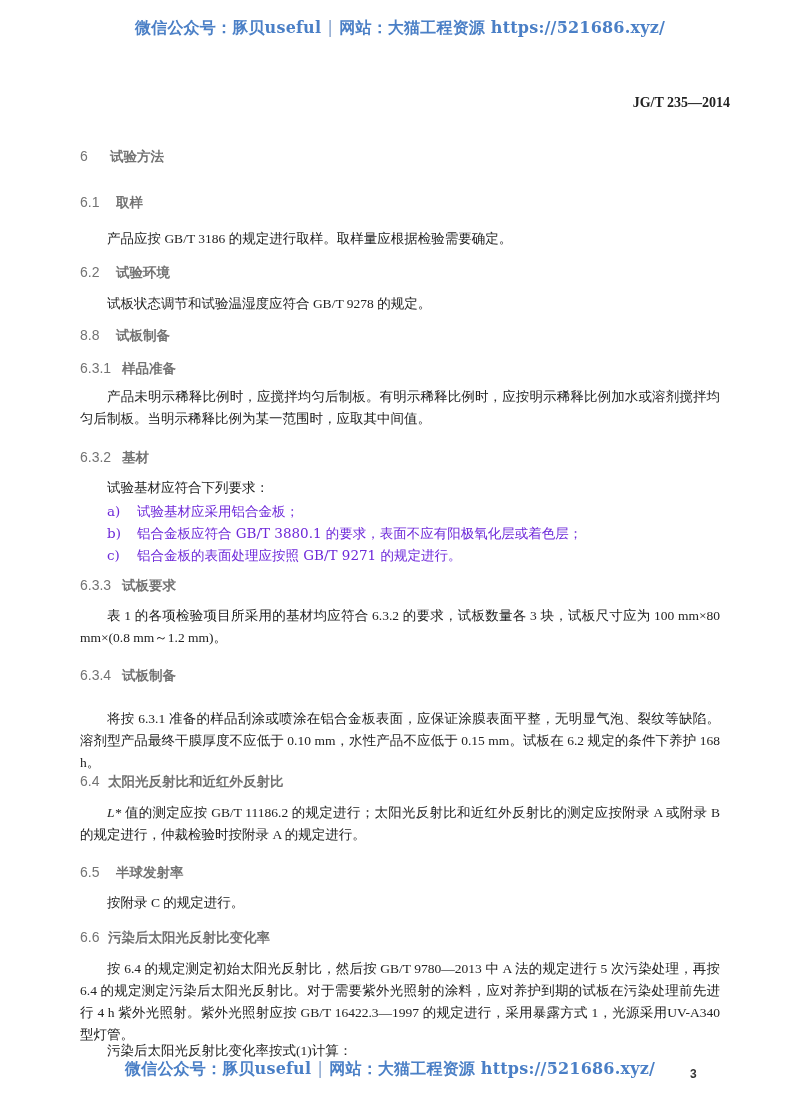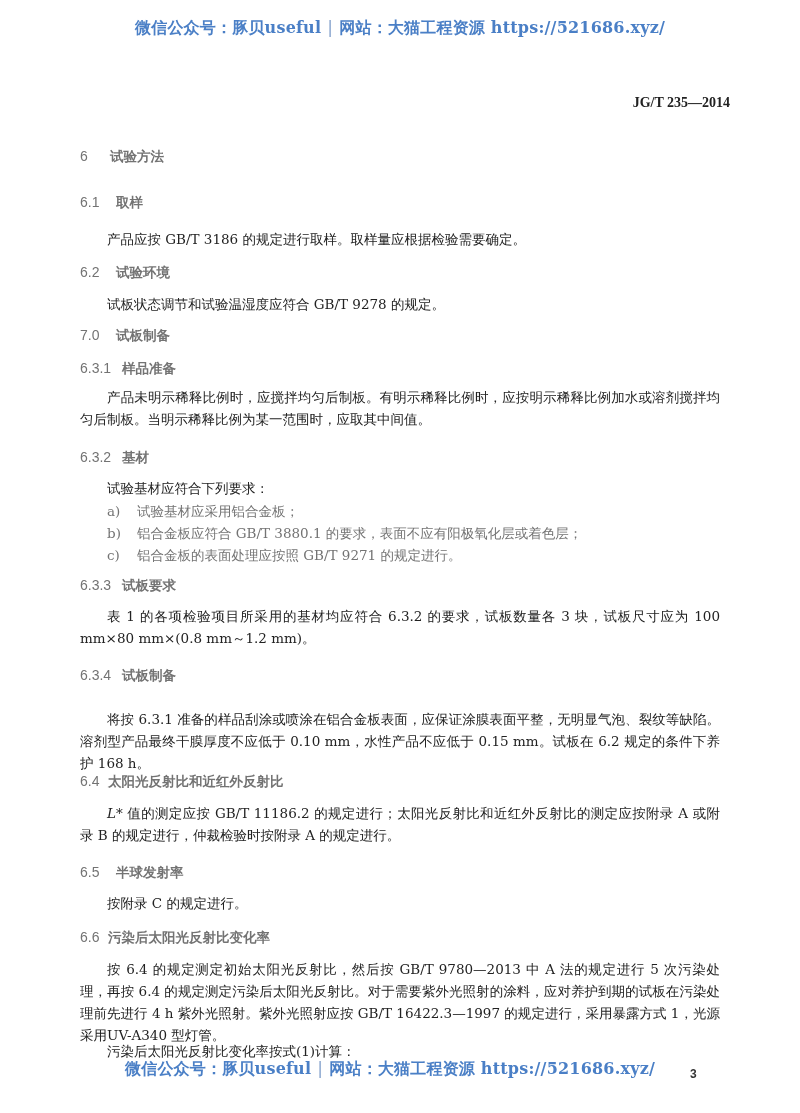--- a/index.html
+++ b/index.html
@@ -31,22 +31,22 @@
     position: absolute; left: 0;
     font-family: "DejaVu Sans", "Liberation Sans", sans-serif;
     font-weight: bold; font-size: 13.5px; color: #737373; white-space: nowrap;
   }
   .h .num { display: inline-block; font-weight: normal; font-family: "Liberation Sans", sans-serif; font-size: 14px; }
   .p {
     position: absolute; left: 0; width: 640px;
     font-size: 13.5px; line-height: 22px; color: #222;
     text-align: justify;
   }
-  .indent { text-indent: 27px; }
-  .item { position: absolute; left: 27px; font-size: 13.5px; line-height: 22px; color: #737373; white-space: nowrap; }
+  .indent { text-indent: 27px; font-family: Liberation Serif, serif; }
+  .item { position: absolute; left: 27px; font-size: 13.5px; line-height: 22px; color: #6d28d9; white-space: nowrap; }
   .item .mk { display: inline-block; width: 30px; }
   .italic { font-style: italic; }
 </style>
 </head>
 <body>
 
 <div class="watermark top">
   <span>微信公众号：豚贝useful</span><span class="wm-sep">|</span><span>网站：大猫工程资源 https://521686.xyz/</span>
 </div>
 
@@ -62,21 +62,21 @@
     <span class="num" style="width:36px">6.1</span><span>取样</span>
   </div>
   <div class="p indent" style="top:228px">产品应按 GB/T 3186 的规定进行取样。取样量应根据检验需要确定。</div>
 
   <div class="h" style="top:264px">
     <span class="num" style="width:36px">6.2</span><span>试验环境</span>
   </div>
   <div class="p indent" style="top:293px">试板状态调节和试验温湿度应符合 GB/T 9278 的规定。</div>
 
   <div class="h" style="top:327px">
-    <span class="num" style="width:36px">7.0</span><span>试板制备</span>
+    <span class="num" style="width:36px">8.8</span><span>试板制备</span>
   </div>
 
   <div class="h" style="top:360px">
     <span class="num" style="width:42px">6.3.1</span><span>样品准备</span>
   </div>
   <div class="p indent" style="top:386px">产品未明示稀释比例时，应搅拌均匀后制板。有明示稀释比例时，应按明示稀释比例加水或溶剂搅拌均匀后制板。当明示稀释比例为某一范围时，应取其中间值。</div>
 
   <div class="h" style="top:449px">
     <span class="num" style="width:42px">6.3.2</span><span>基材</span>
   </div>

